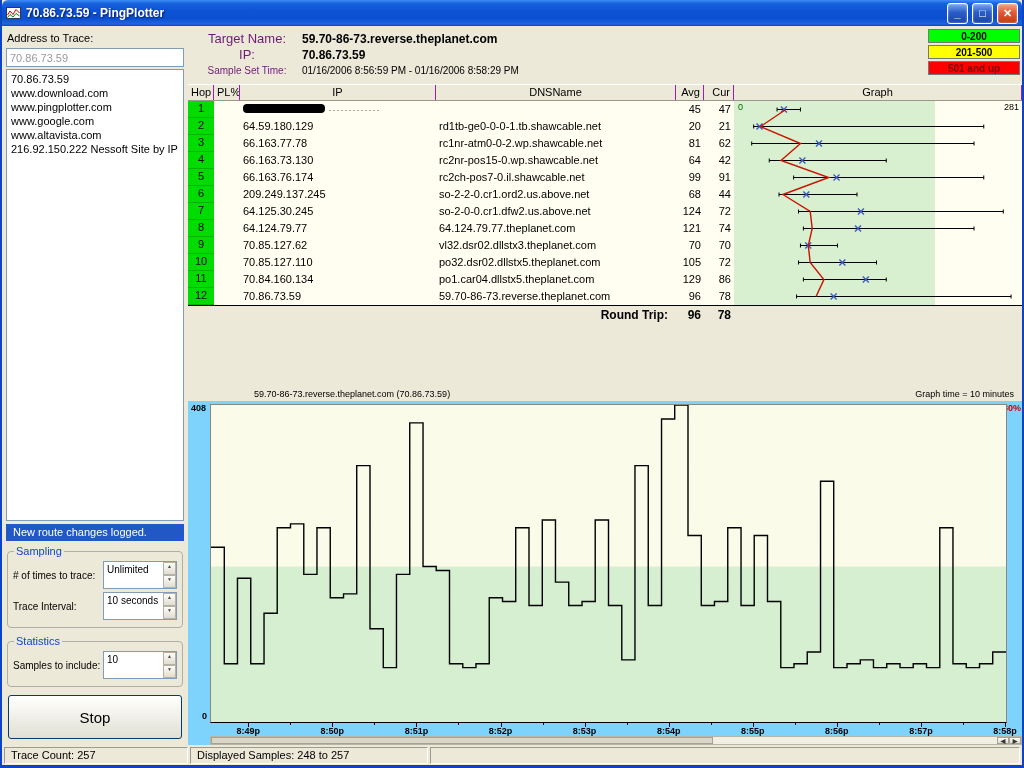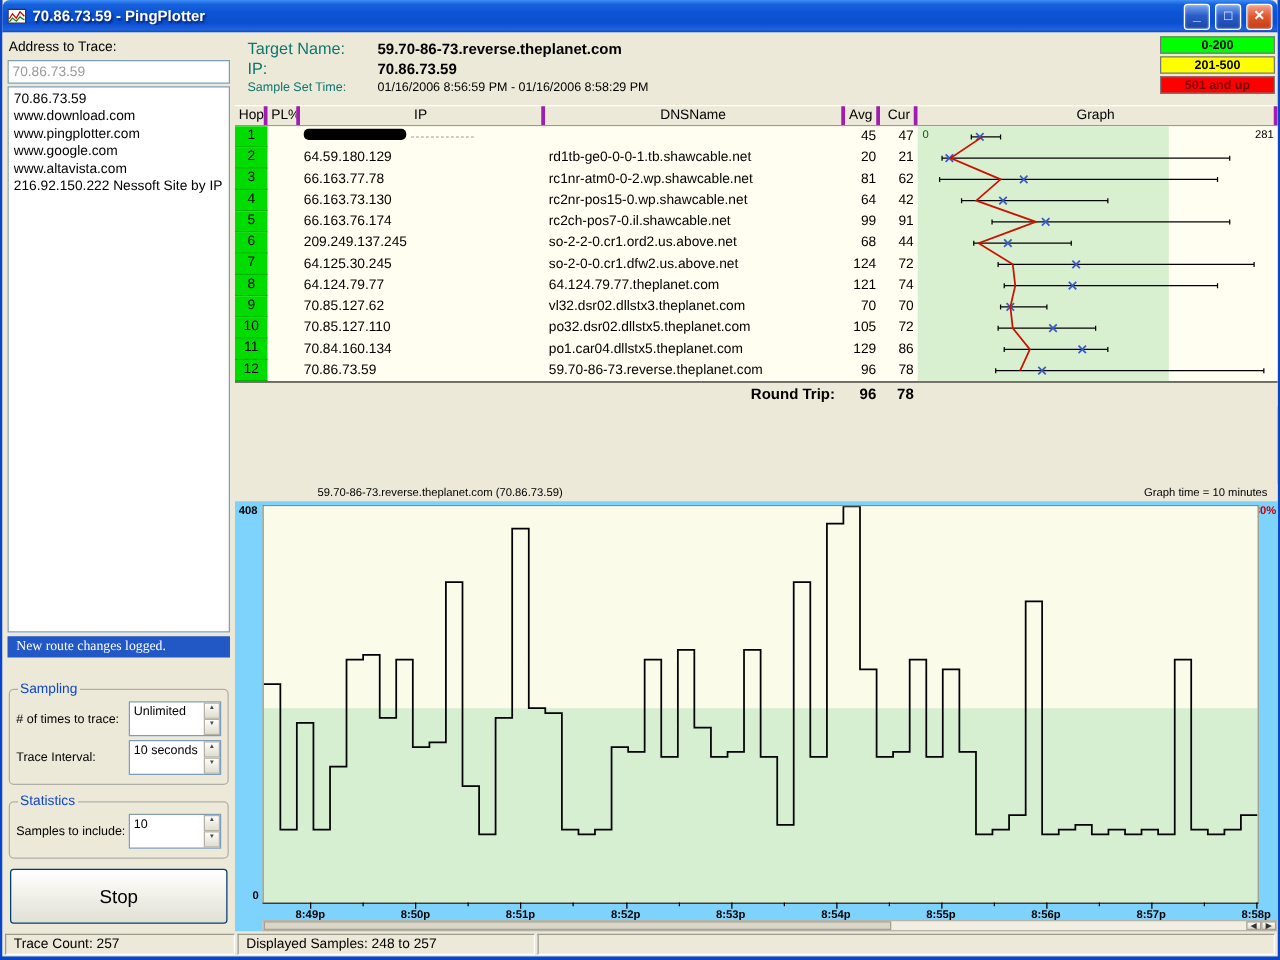--- a/index.html
+++ b/index.html
@@ -27,50 +27,50 @@
 
   .content { flex:1; display:flex; min-height:0; }
 
   
   .sidebar { flex:0 0 186px; width:186px; display:flex; flex-direction:column; padding:4px 3px 2px; background:#ECE9D8; }
   .addr-label { font-size:11px; margin:2px 2px 4px; }
   .addr-input { height:19px; width:178px; border:1px solid #7F9DB9; background:#fff; color:#9a9a9a;
     font-size:11px; padding:2px 3px; margin:0 1px 2px; font-family:inherit; }
   .addr-list { flex:1; border:1px solid #7F9DB9; background:#fff; overflow:hidden; margin:0 1px; padding-top:2px; }
   .addr-item { font-size:11px; padding:1px 4px; white-space:nowrap; }
-  .route-msg { flex:0 0 17px; background:#2257C6; color:#fff; font-size:11px; padding:2px 7px; margin:3px 1px 17px;font-family:Liberation Serif, serif; }
+  .route-msg { flex:0 0 17px; background:#2257C6; color:#fff; font-size:11px; padding:2px 7px; margin:3px 1px 2px; }
   fieldset.group { margin:2px 2px 5px; border:1px solid #AEB0A8; border-radius:4px; padding:1px 4px 4px; }
   fieldset.group legend { color:#1047C8; font-size:11px; padding:0 2px; margin-left:2px; }
   .ctl-row { display:flex; align-items:center; justify-content:space-between; margin:3px 1px; }
   .ctl-label { font-size:10px; white-space:nowrap; }
   .spin-box { display:flex; width:74px; height:28px; border:1px solid #7F9DB9; background:#fff; }
   .spin-value { flex:1; font-size:10px; padding:2px 3px; white-space:nowrap; overflow:hidden; }
   .spinner { width:13px; display:flex; flex-direction:column; }
   .spinner i { flex:1; font-style:normal; font-size:5px; line-height:7px; text-align:center;
     background:linear-gradient(#FDFDFB,#E0DDD0); border:1px solid #B5B2A5; color:#4A4A44; }
   .stop-btn { height:44px; margin:3px 3px 4px; font-size:15px; font-family:inherit;
     background:linear-gradient(180deg,#FFFFFF,#F2F1EA 45%,#E1E0D4); border:1px solid #003C74; border-radius:3px; }
 
   
   .main { flex:1; min-width:0; display:flex; flex-direction:column; position:relative; background:#ECE9D8; }
   .target-header { position:relative; flex:0 0 58px; padding:5px 0 0 10px; }
   .th-row { display:flex; align-items:baseline; line-height:16px; }
-  .th-label { width:104px; text-align:left; color:#0f766e; font-size:13px; padding-right:6px; white-space:nowrap; }
+  .th-label { width:104px; text-align:center; color:#701a75; font-size:13px; padding-right:6px; white-space:nowrap; }
   .th-value { font-size:12px; font-weight:bold; color:#000; white-space:nowrap; }
   .th-label.small { font-size:10px; }
   .th-value.small { font-size:10px; font-weight:normal; }
   .legend { position:absolute; top:3px; right:2px; width:92px; }
   .leg-item { font-size:10px; font-weight:bold; text-align:center; height:14px; line-height:13px;
     border:1px solid #777; margin-bottom:2px; }
 
   
   .hop-table { flex:0 0 auto; --cols:26px 26px 196px 240px 28px 30px 1fr; }
   .t-header { display:grid; grid-template-columns:var(--cols); height:17px; background:#ECE9D8;
     border-top:1px solid #fff; border-bottom:1px solid #9A978C; font-size:11px; }
-  .th-cell { border-right:3px solid #a21caf; padding:1px 3px; text-align:center; white-space:nowrap; overflow:hidden; }
+  .th-cell { border-right:1px solid #a21caf; padding:1px 3px; text-align:center; white-space:nowrap; overflow:hidden; }
   .th-cell.c-avg,.th-cell.c-cur { text-align:right; }
   .t-body { position:relative; background:#FFFEF0; }
   .t-row { display:grid; grid-template-columns:var(--cols); height:17px; font-size:11px; }
   .cell { padding:2px 3px; white-space:nowrap; overflow:hidden; }
   .hop-cell { background:#00DB00; text-align:center; padding:1px 0; border-bottom:1px solid #00B400; }
   .num { text-align:right; }
   .redact { display:inline-block; width:82px; height:9px; background:#000; border-radius:4px; }
   .redact-dots { color:#909090; font-size:9px; letter-spacing:1px; }
   #hop-graph { position:absolute; top:0; right:0; }
   .scale-lab { position:absolute; top:1px; font-size:9px; z-index:2; }

